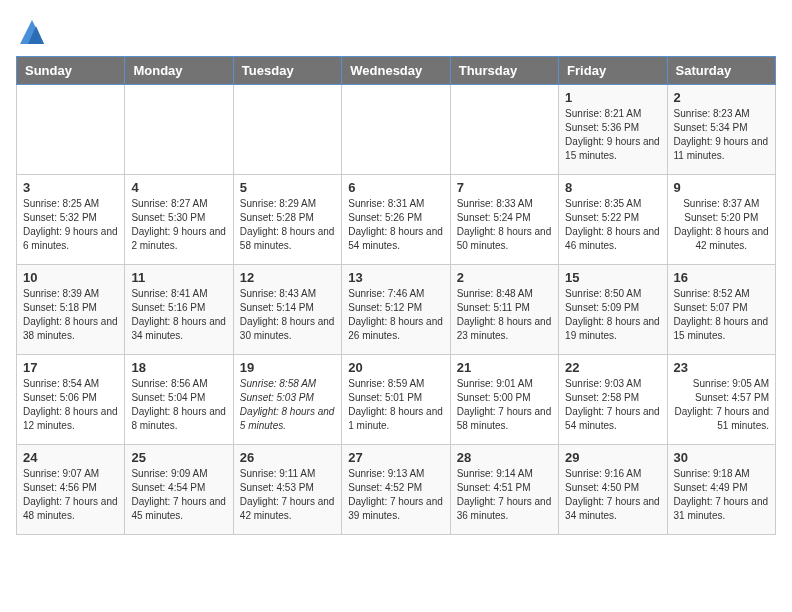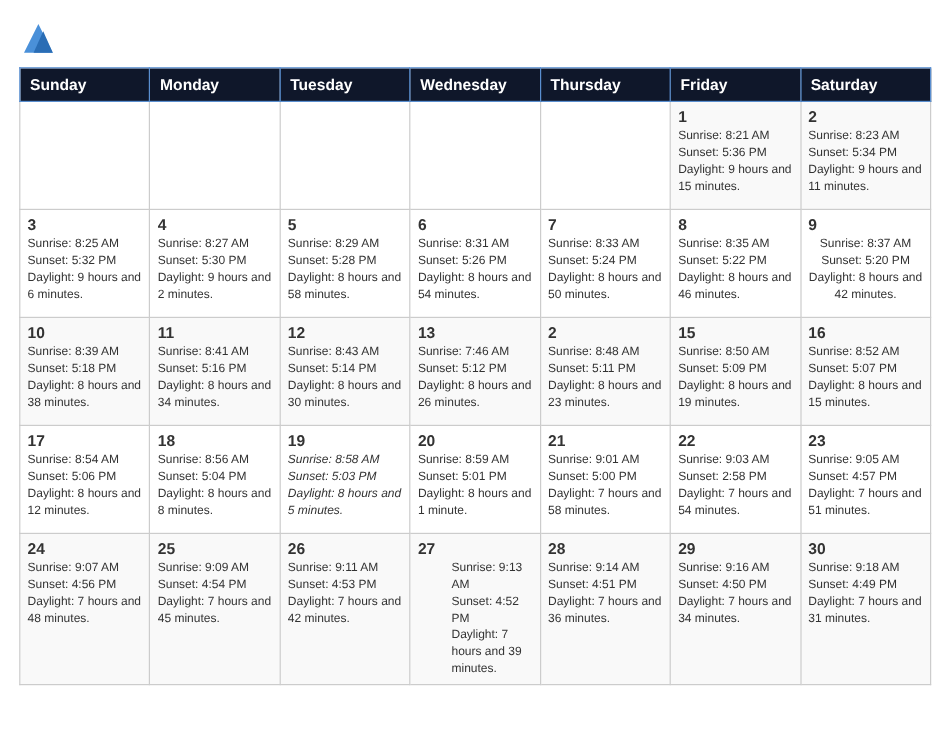--- a/index.html
+++ b/index.html
@@ -51,21 +51,21 @@
     .location {
       font-size: 15px;
       color: #555;
     }
     table {
       width: 100%;
       border-collapse: collapse;
       table-layout: fixed;
     }
     thead tr th {
-      background-color: #0f172a;
+      background-color: #737373;
       color: #fff;
       text-align: left;
       padding: 6px 8px;
       font-size: 13px;
       font-weight: bold;
       border: 1px solid #5a8fd0;
     }
     tbody tr td {
       vertical-align: top;
       border: 1px solid #ccc;
@@ -266,21 +266,21 @@
 Daylight: 7 hours and 58 minutes.</div>
         </td>
         <td>
           <span class="day-number">22</span>
           <div class="day-info" style="white-space: pre-line;">Sunrise: 9:03 AM
 Sunset: 2:58 PM
 Daylight: 7 hours and 54 minutes.</div>
         </td>
         <td>
           <span class="day-number">23</span>
-          <div class="day-info" style="white-space: pre-line;">Sunrise: 9:05 AM
+          <div class="day-info" style="white-space: pre-line; text-align: right;">Sunrise: 9:05 AM
 Sunset: 4:57 PM
 Daylight: 7 hours and 51 minutes.</div>
         </td>
       </tr>
       <tr>
         <td>
           <span class="day-number">24</span>
           <div class="day-info" style="white-space: pre-line;">Sunrise: 9:07 AM
 Sunset: 4:56 PM
 Daylight: 7 hours and 48 minutes.</div>
@@ -292,21 +292,21 @@
 Daylight: 7 hours and 45 minutes.</div>
         </td>
         <td>
           <span class="day-number">26</span>
           <div class="day-info" style="white-space: pre-line;">Sunrise: 9:11 AM
 Sunset: 4:53 PM
 Daylight: 7 hours and 42 minutes.</div>
         </td>
         <td>
           <span class="day-number">27</span>
-          <div class="day-info" style="white-space: pre-line; margin-left: 28px;">Sunrise: 9:13 AM
+          <div class="day-info" style="white-space: pre-line;">Sunrise: 9:13 AM
 Sunset: 4:52 PM
 Daylight: 7 hours and 39 minutes.</div>
         </td>
         <td>
           <span class="day-number">28</span>
           <div class="day-info" style="white-space: pre-line;">Sunrise: 9:14 AM
 Sunset: 4:51 PM
 Daylight: 7 hours and 36 minutes.</div>
         </td>
         <td>

